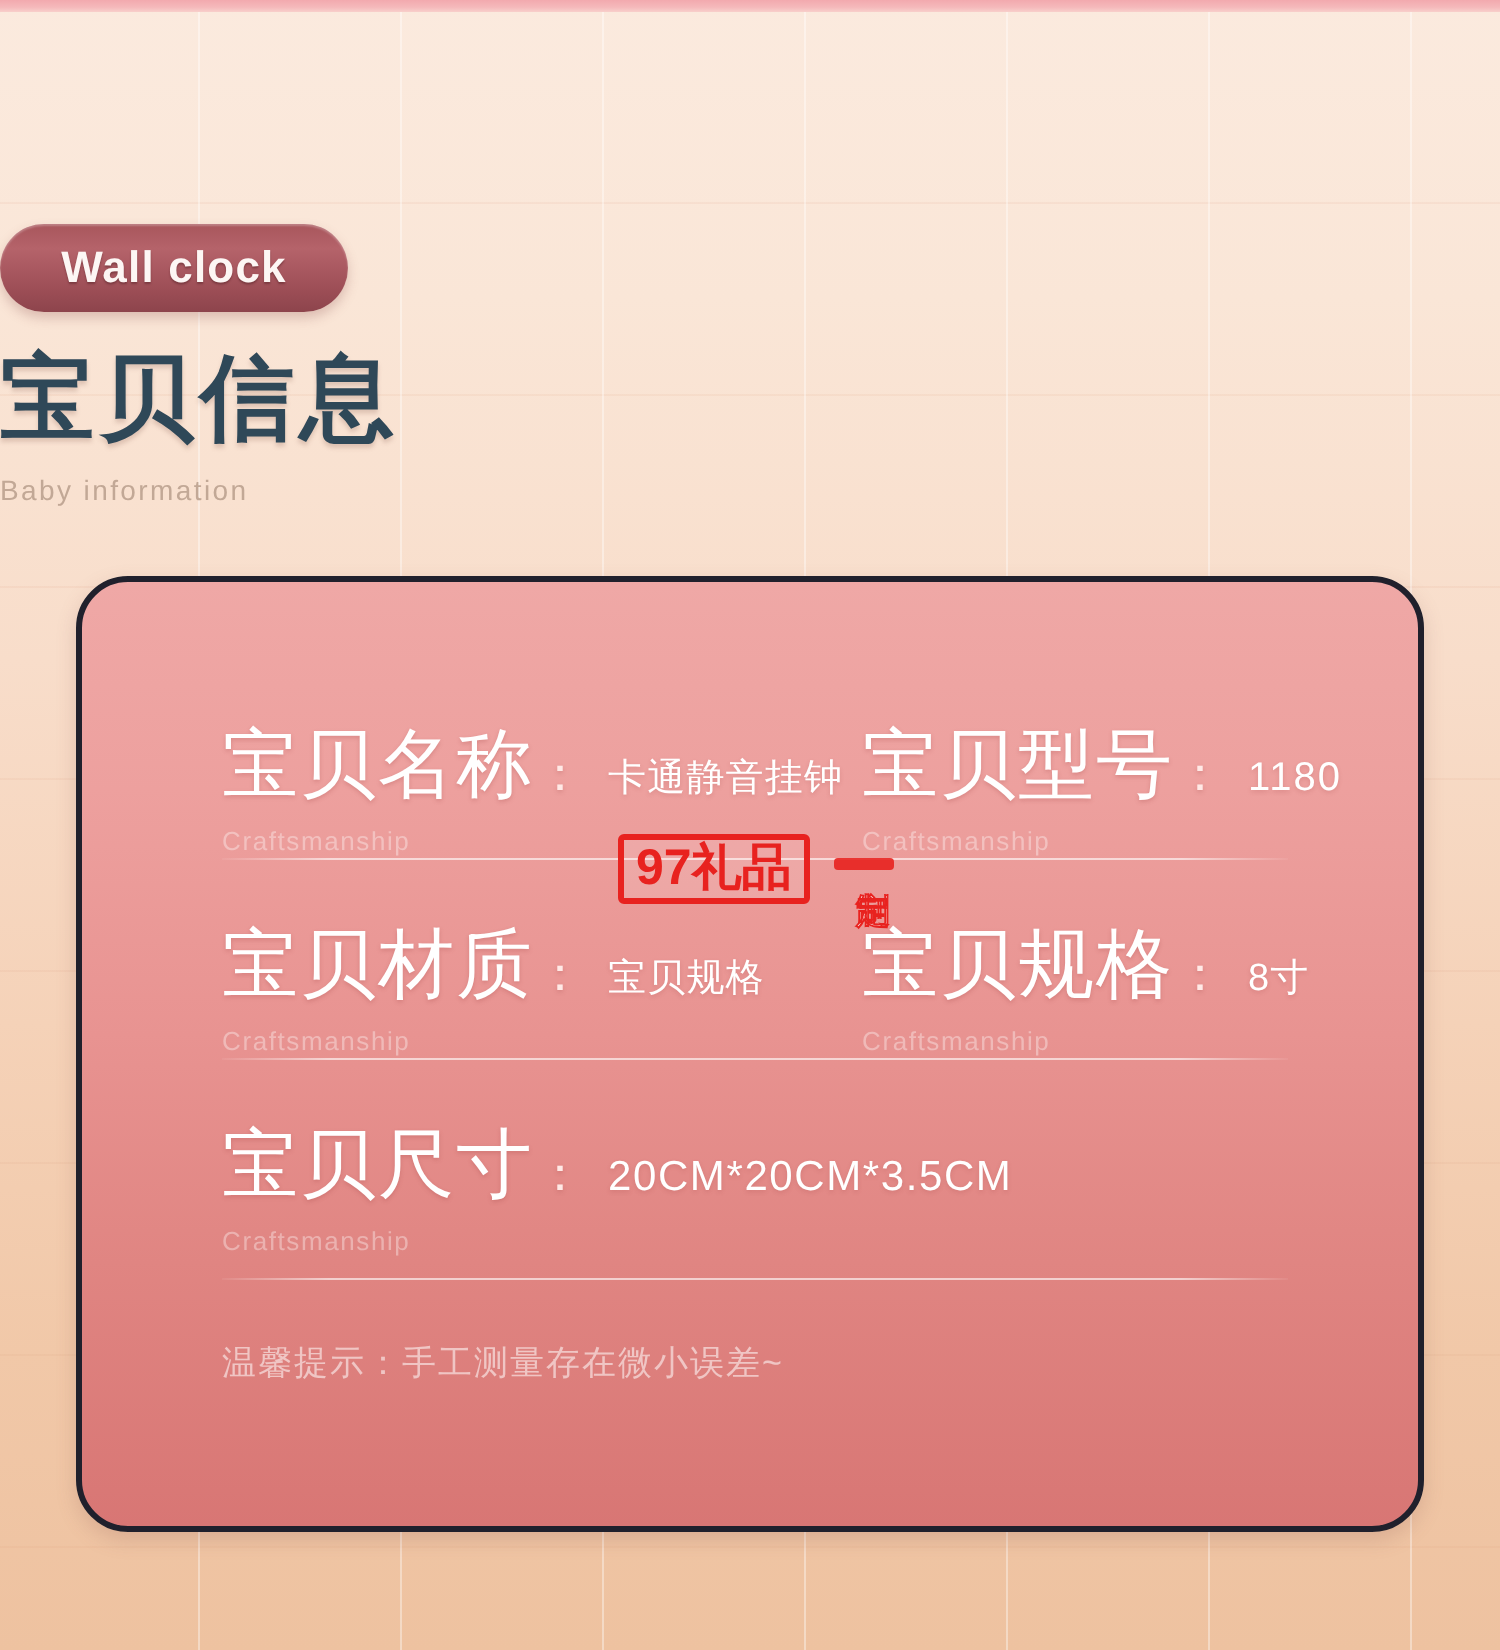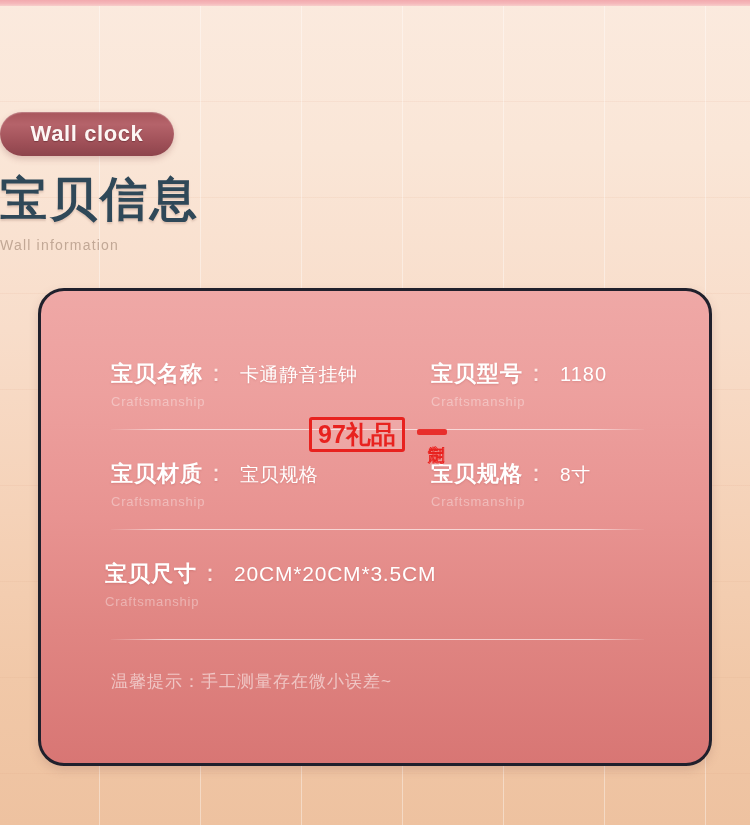--- a/index.html
+++ b/index.html
@@ -93,22 +93,22 @@
     position:absolute;
   }
 
   .field-line{
     display:flex;
     align-items:baseline;
   }
 
   .f-label{
     color:#ffffff;
-    font-size:22px;
-    font-weight:bold;
+    font-size:38px;
+    font-weight:normal;
     letter-spacing:1px;
     text-shadow:0 1px 2px rgba(160,70,70,0.28);
   }
   .f-colon{
     color:#ffe9e6;
     font-size:24px;
     margin-left:1px;
     margin-right:12px;
     text-shadow:0 1px 2px rgba(160,70,70,0.25);
   }
@@ -182,21 +182,21 @@
 <body>
 
 <div class="grid-overlay"></div>
 <div class="top-band"></div>
 
 <div class="header">
   <div class="pill">
     <span class="pill-label">Wall clock</span>
   </div>
   <div class="main-title">宝贝信息</div>
-  <div class="sub-title">Wall information</div>
+  <div class="sub-title">Baby information</div>
 </div>
 
 <div class="card">
 
   <div class="field" style="left:70px; top:66px;">
     <div class="field-line">
       <span class="f-label">宝贝名称</span>
       <span class="f-colon">：</span>
       <span class="f-value">卡通静音挂钟</span>
     </div>
@@ -227,21 +227,21 @@
     <div class="field-line">
       <span class="f-label">宝贝规格</span>
       <span class="f-colon">：</span>
       <span class="f-value">8寸</span>
     </div>
     <div class="f-sub">Craftsmanship</div>
   </div>
 
   <div class="divider" style="top:238px;"></div>
 
-  <div class="field" style="left:64px; top:266px;">
+  <div class="field" style="left:70px; top:266px;">
     <div class="field-line">
       <span class="f-label">宝贝尺寸</span>
       <span class="f-colon">：</span>
       <span class="f-value big">20CM*20CM*3.5CM</span>
     </div>
     <div class="f-sub">Craftsmanship</div>
   </div>
 
   <div class="divider" style="top:348px;"></div>
 

